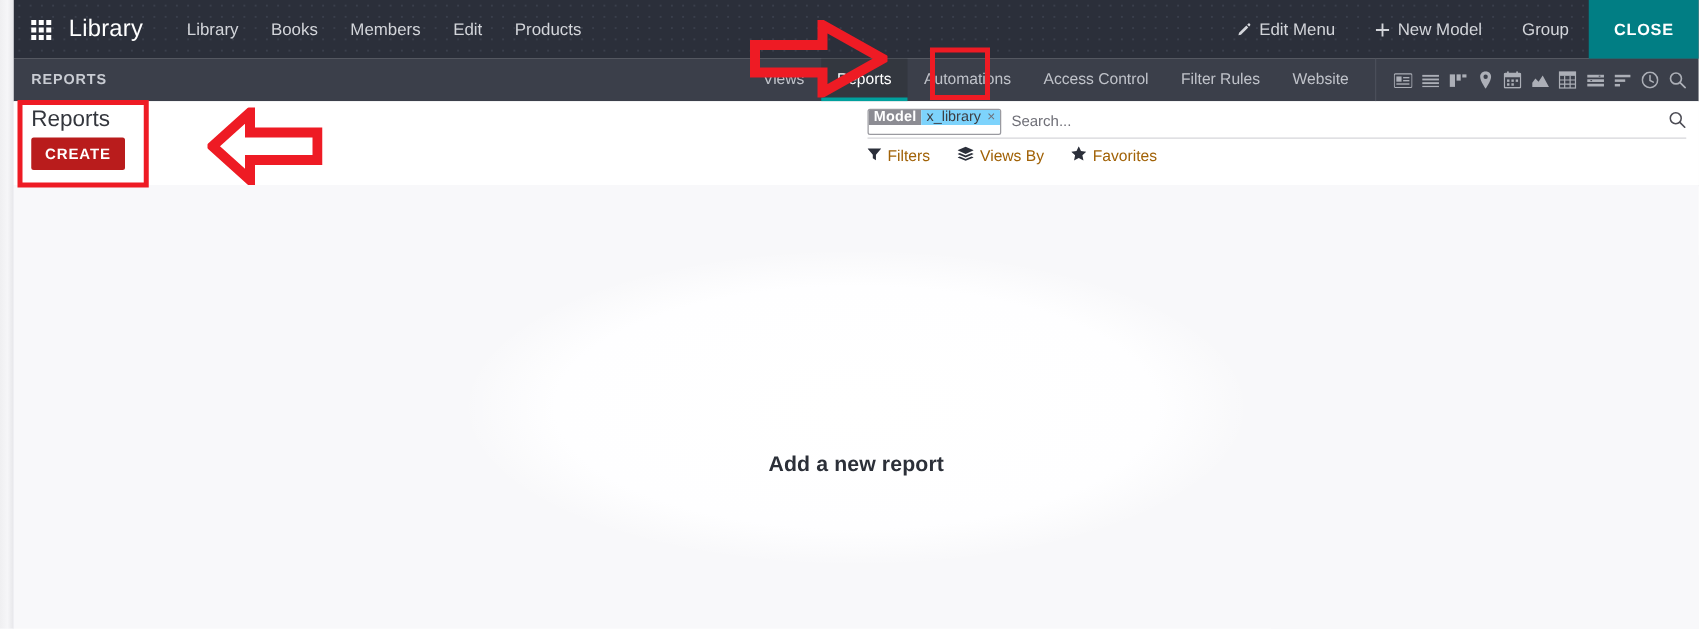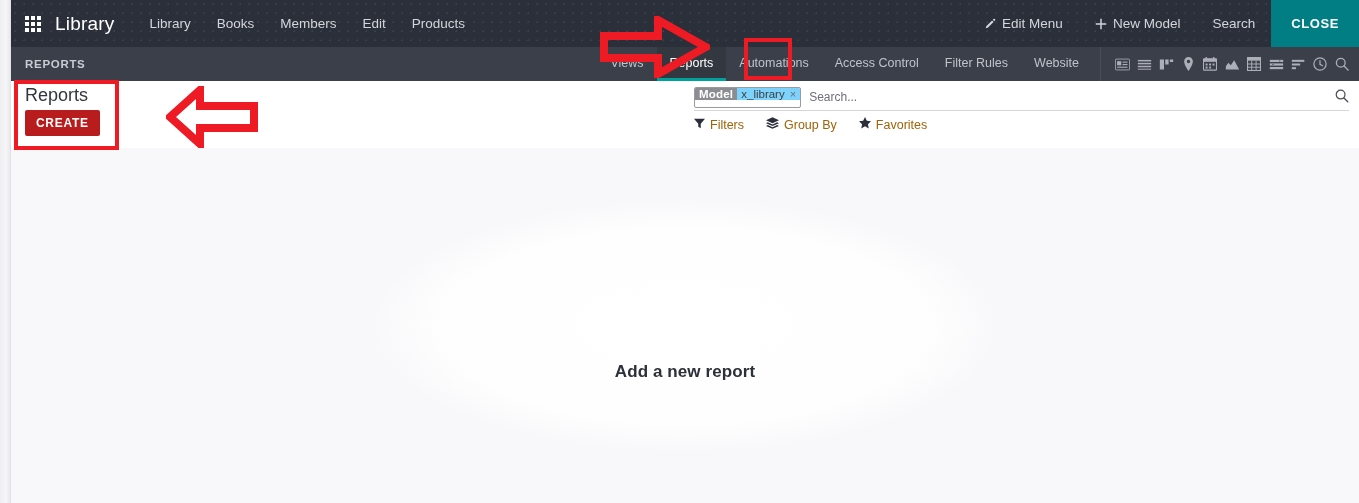--- a/index.html
+++ b/index.html
@@ -341,21 +341,21 @@
 
         <div class="nav-link">
           <span class="nav-icon-inline">
             <svg width="12" height="12" viewBox="0 0 16 16">
                 <path fill="#d3d5da" d="M7 1h2v6h6v2H9v6H7V9H1V7h6z"></path>
               </svg>
           </span>
           <span>New Model</span>
         </div>
 
-        <div class="nav-link">Search</div>
+        <div class="nav-link">Group</div>
 
         <div class="close-btn">CLOSE</div>
       </div>
     </div>
 
     <div class="subbar">
 
       <div class="breadcrumb">REPORTS</div>
 
       <div class="subbar-tabs">
@@ -503,21 +503,21 @@
             <span>Filters</span>
           </div>
           <div class="filter-item">
             <span>
               <svg width="13" height="12" viewBox="0 0 16 14">
                   <path fill="#2b2f3a" d="M8 0 0 3.6l8 3.6 8-3.6z"></path>
                   <path fill="#2b2f3a" d="M0 7.2 8 10.8l8-3.6-2.2-1L8 8.8 2.2 6.2z"></path>
                   <path fill="#2b2f3a" d="M0 10.6 8 14l8-3.4-2.2-1L8 12.2 2.2 9.6z"></path>
                 </svg>
             </span>
-            <span>Group By</span>
+            <span>Views By</span>
           </div>
           <div class="filter-item">
             <span>
               <svg width="12" height="12" viewBox="0 0 14 14">
                   <path fill="#2b2f3a" d="M7 0l2.1 4.5 4.9.6-3.6 3.3 1 4.9L7 10.9 2.6 13.3l1-4.9L0 5.1l4.9-.6z"></path>
                 </svg>
             </span>
             <span>Favorites</span>
           </div>
         </div>

